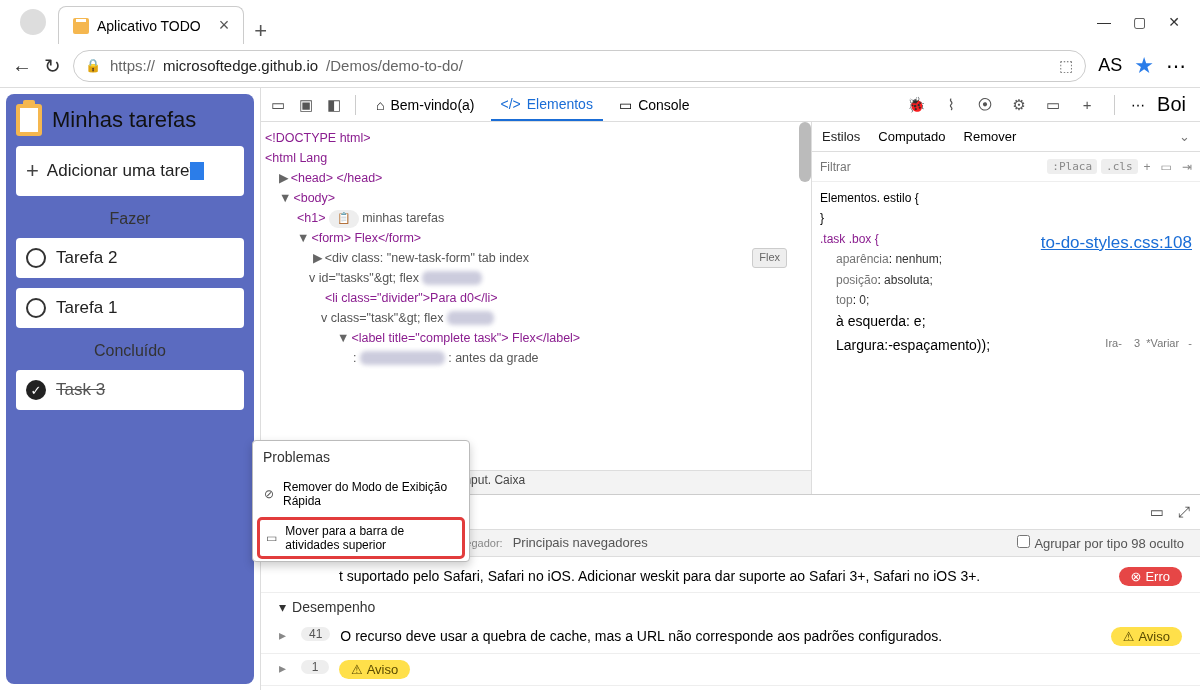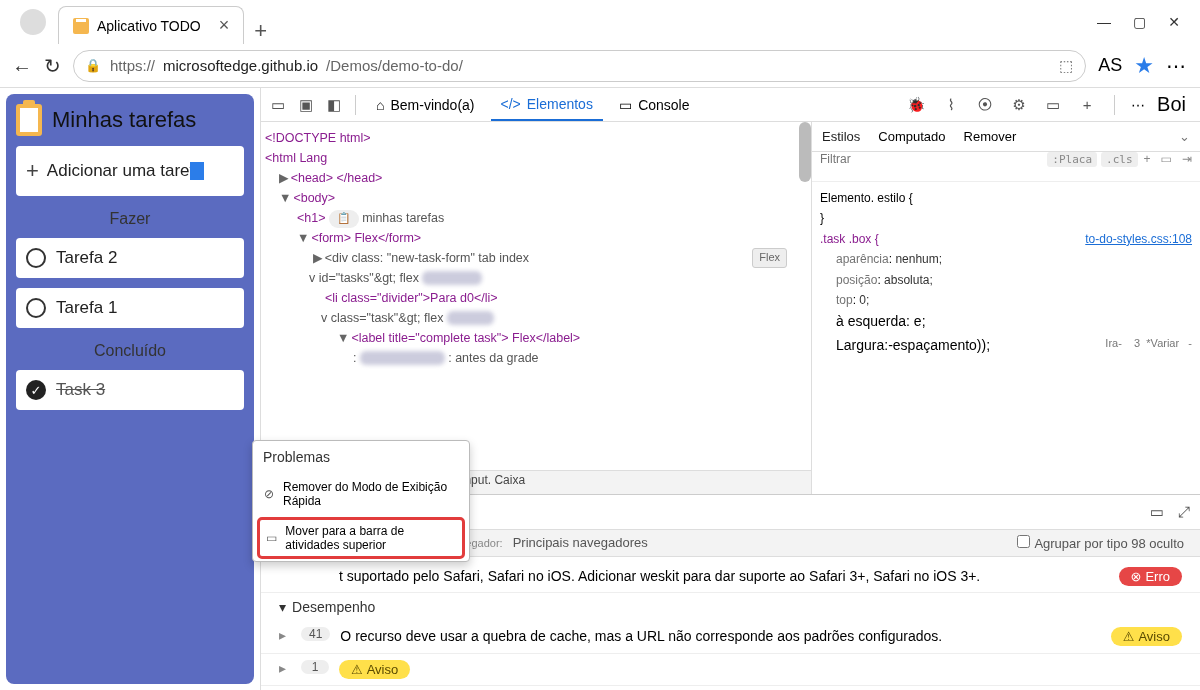--- a/index.html
+++ b/index.html
@@ -67,26 +67,26 @@
 .dom-tree .tri{color:#666;margin-right:2px;}
 .dom-tree .blur{filter:blur(2px);background:#ccd;color:transparent;border-radius:6px;padding:0 8px;}
 .dom-scroll{position:absolute;right:0;top:0;width:12px;height:60px;background:#bbb;border-radius:6px;}
 
 .breadcrumb{height:24px;background:#f3f3f3;font-size:12px;padding:2px 8px;color:#444;border-top:1px solid #ddd;}
 
 .styles-pane{width:388px;display:flex;flex-direction:column;}
 .styles-tabs{height:30px;display:flex;align-items:center;gap:18px;padding:0 10px;border-bottom:1px solid #ddd;font-size:13px;}
 .styles-tabs .st-active{color:#222;font-weight:500;}
 .styles-tabs .chev{margin-left:auto;color:#777;}
-.filter-row{height:30px;display:flex;align-items:flex-start;padding:0 8px;border-bottom:1px solid #eee;font-size:12px;color:#888;}
+.filter-row{height:30px;display:flex;align-items:center;padding:0 8px;border-bottom:1px solid #eee;font-size:12px;color:#888;}
 .filter-row input{border:none;outline:none;flex:1;font-size:12px;}
 .filter-row .pill{background:#eee;border-radius:3px;padding:1px 5px;margin-left:4px;font-family:Consolas,monospace;font-size:11px;}
 .css-body{flex:1;padding:6px 8px;font-family:Consolas,monospace;font-size:12px;line-height:1.7;}
 .sel{color:#8a1d8f;}
-.css-link{float:right;color:#1a6dd6;text-decoration:underline;font-size:12px;text-align:center;}
+.css-link{float:right;color:#1a6dd6;text-decoration:underline;font-size:17px;text-align:center;}
 .prop-k{color:#737373;}
 .prop-v{color:#333;}
 .css-body .pl{padding-left:16px;}
 
 
 .drawer{border-top:1px solid #ccc;background:#fff;}
 .drawer-tabs{height:34px;display:flex;align-items:center;gap:16px;padding:0 10px;font-size:15px;position:relative;}
 .drawer-tabs .hl{border:3px solid #e23c3c;border-radius:6px;padding:2px 6px;font-weight:600;}
 .drawer-tabs .plus{font-weight:bold;}
 .drawer-tabs .dicons{margin-left:auto;display:flex;gap:14px;color:#555;}
@@ -236,21 +236,21 @@
           </div>
           <div class="filter-row">
             <input placeholder="Filtrar" style="">
             <span class="pill">:Placa</span>
             <span class="pill">.cls</span>
             <span style="margin-left:6px">+</span>
             <span style="margin-left:10px">▭</span>
             <span style="margin-left:10px">⇥</span>
           </div>
           <div class="css-body">
-            <div>Elemento. estilo {</div>
+            <div>Elementos. estilo {</div>
             <div>}</div>
             <div><span class="sel">.task .box {</span><span class="css-link">to-do-styles.css:108</span></div>
             <div class="pl"><span class="prop-k">aparência</span>: <span class="prop-v">nenhum;</span></div>
             <div class="pl"><span class="prop-k">posição</span>: <span class="prop-v">absoluta;</span></div>
             <div class="pl"><span class="prop-k">top</span>: <span class="prop-v">0;</span></div>
             <div class="pl" style="font-size:14px"><span>à esquerda</span>: <span>e;</span></div>
             <div class="pl" style="font-size:14px"><span>Largura</span>:<span>-espaçamento));</span>
               <span style="float:right;color:#777;font-size:11px">
                 <span>Ira-</span>&nbsp;&nbsp;&nbsp;
                 <span>3</span>&nbsp;

